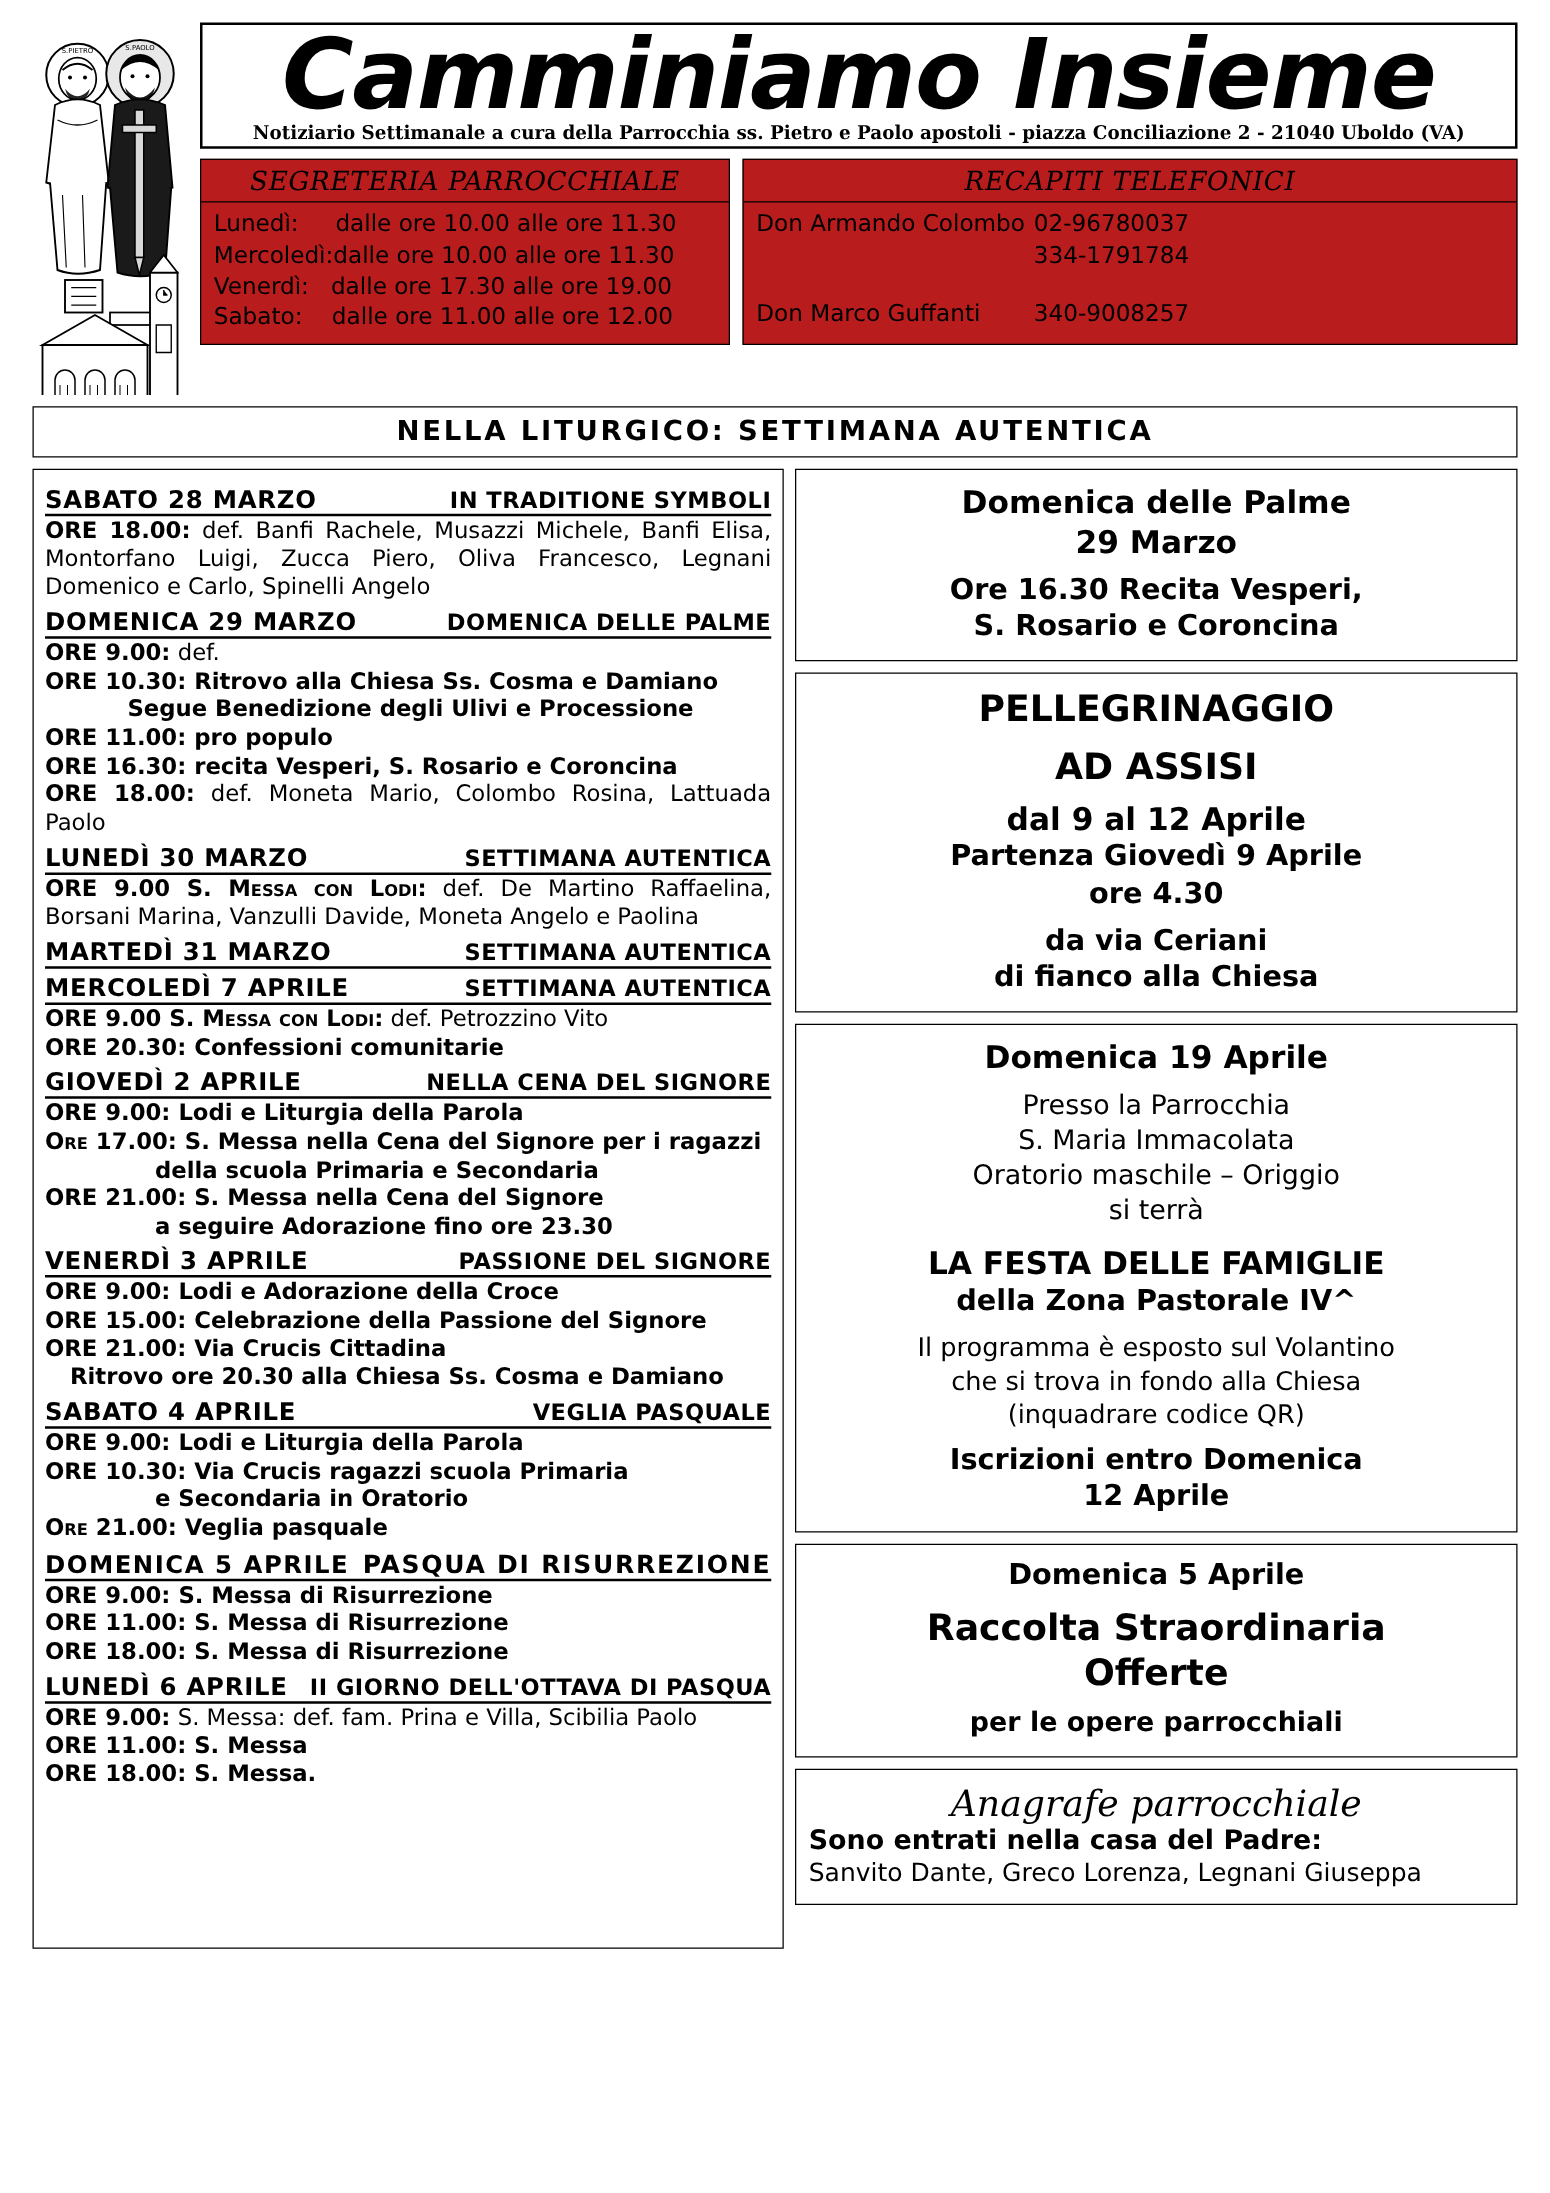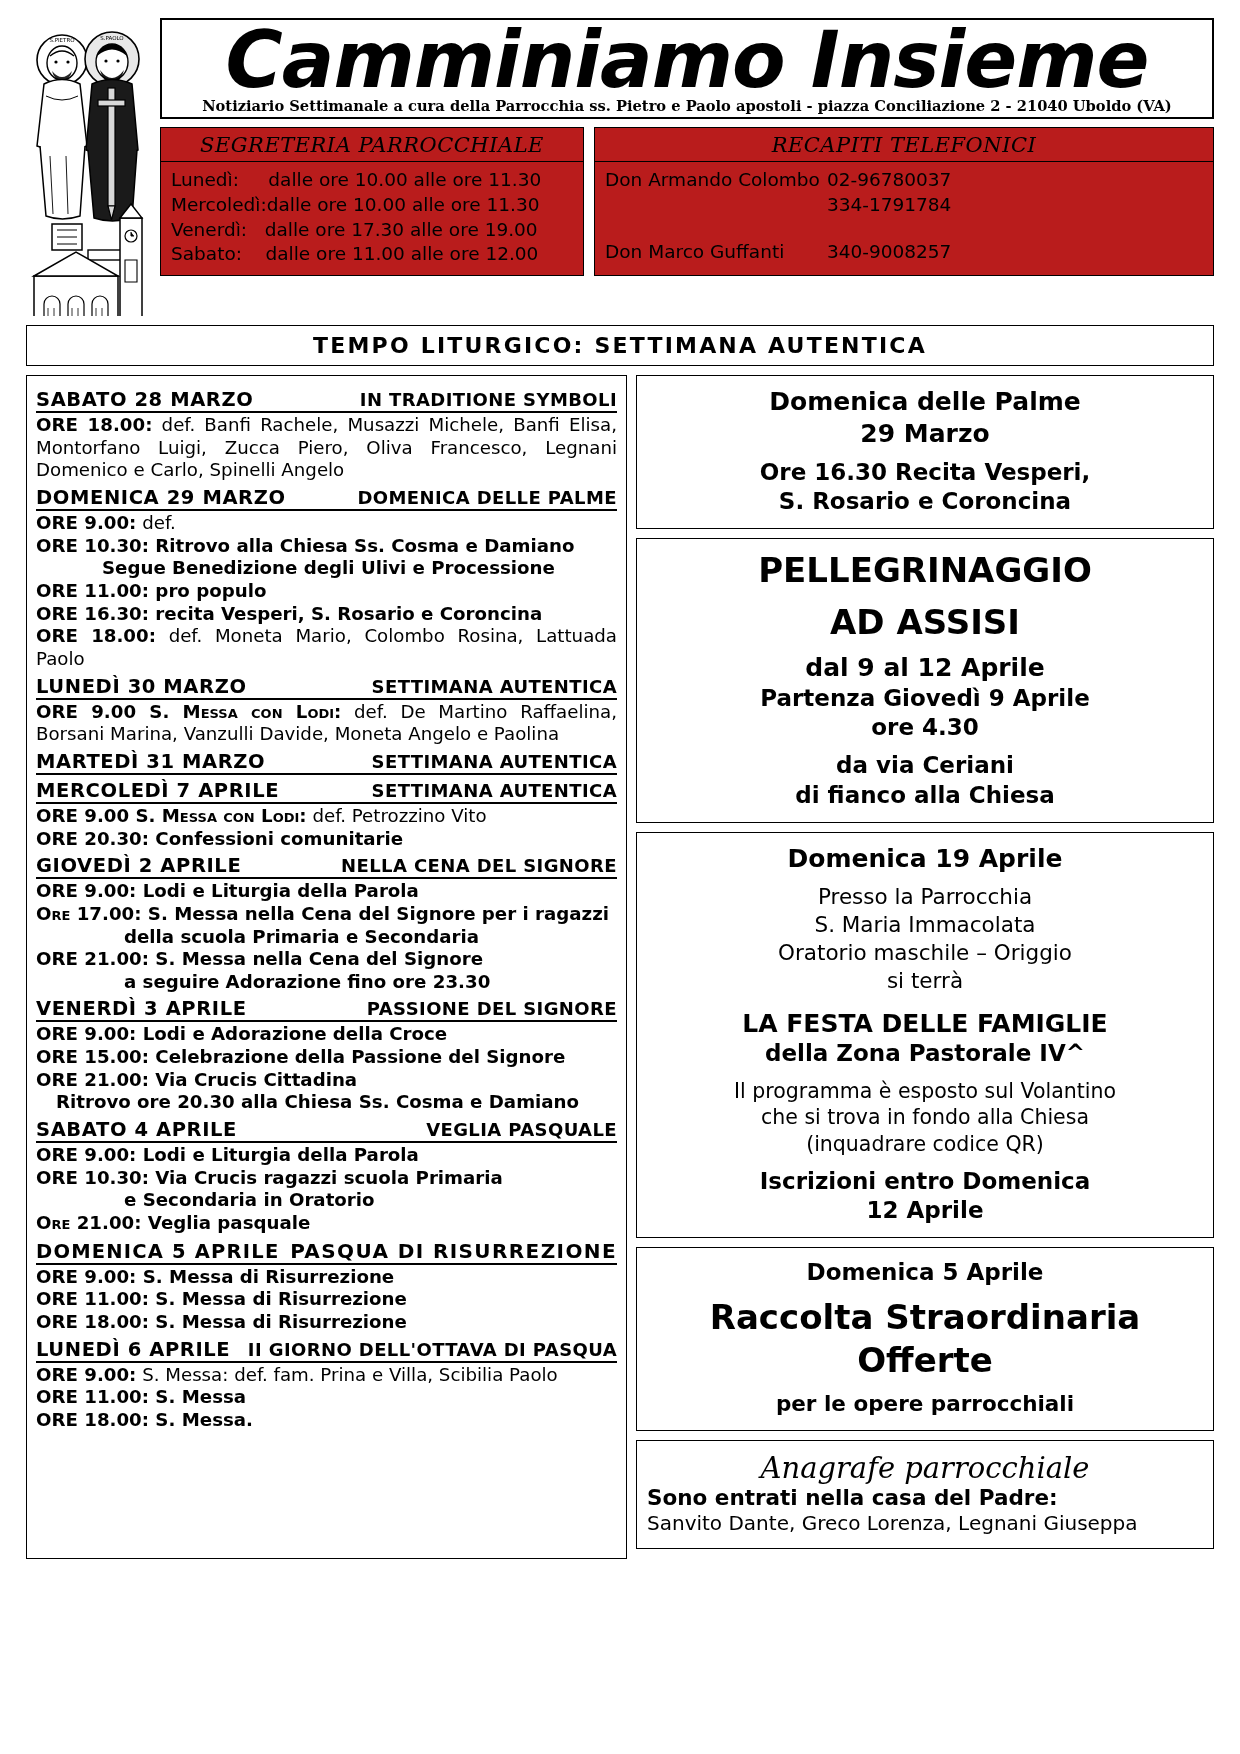--- a/index.html
+++ b/index.html
@@ -114,21 +114,21 @@
   .ev.indent3 { padding-left:20px; }
 
   
   .rbox { border:1.8px solid #000; margin-bottom:9px; padding:10px 10px 12px 10px; text-align:center; }
   .rbox p { margin:0; }
   .r-b { font-weight:bold; }
   .s26 { font-size:25px; line-height:1.26; }
   .s24 { font-size:23px; line-height:1.27; }
   .s22 { font-size:21.5px; line-height:1.3; }
   .s21 { font-size:20.5px; line-height:1.3; }
-  .s28 { font-size:34px; line-height:1.25; }
+  .s28 { font-size:29px; line-height:1.25; }
   .gap6 { height:9px; }
   .gap10 { height:13px; }
   .anagrafe-title {
     font-family:"DejaVu Serif", serif;
     font-style:italic;
     font-size:29px;
     text-align:center;
     margin-bottom:4px;
   }
   .anagrafe-sub { font-size:21.5px; font-weight:bold; text-align:left; margin-bottom:2px; }
@@ -226,21 +226,21 @@
             <div class="phone-line">
               <span class="phone-name">Don Marco Guffanti</span>
               <span class="phone-num">340-9008257</span>
             </div>
           </div>
         </div>
       </div>
     </div>
   </div>
 
-  <div class="liturgic-banner">TEMPO LITURGICO: SETTIMANA AUTENTICA</div>
+  <div class="liturgic-banner">NELLA LITURGICO: SETTIMANA AUTENTICA</div>
 
   <div class="columns">
 
     <div class="col-left">
       <div class="schedule-box" id="schedule-box">
           <div class="day-head">
             <span class="dh-left">SABATO  28  MARZO</span>
             <span class="dh-right">IN TRADITIONE SYMBOLI</span>
           </div>
           <div class="ev"><span class="ore">ORE  18.00:</span><span> def. Banfi Rachele, Musazzi Michele, Banfi Elisa, Montorfano Luigi, Zucca Piero, Oliva Francesco, Legnani Domenico e Carlo, Spinelli Angelo</span></div>

